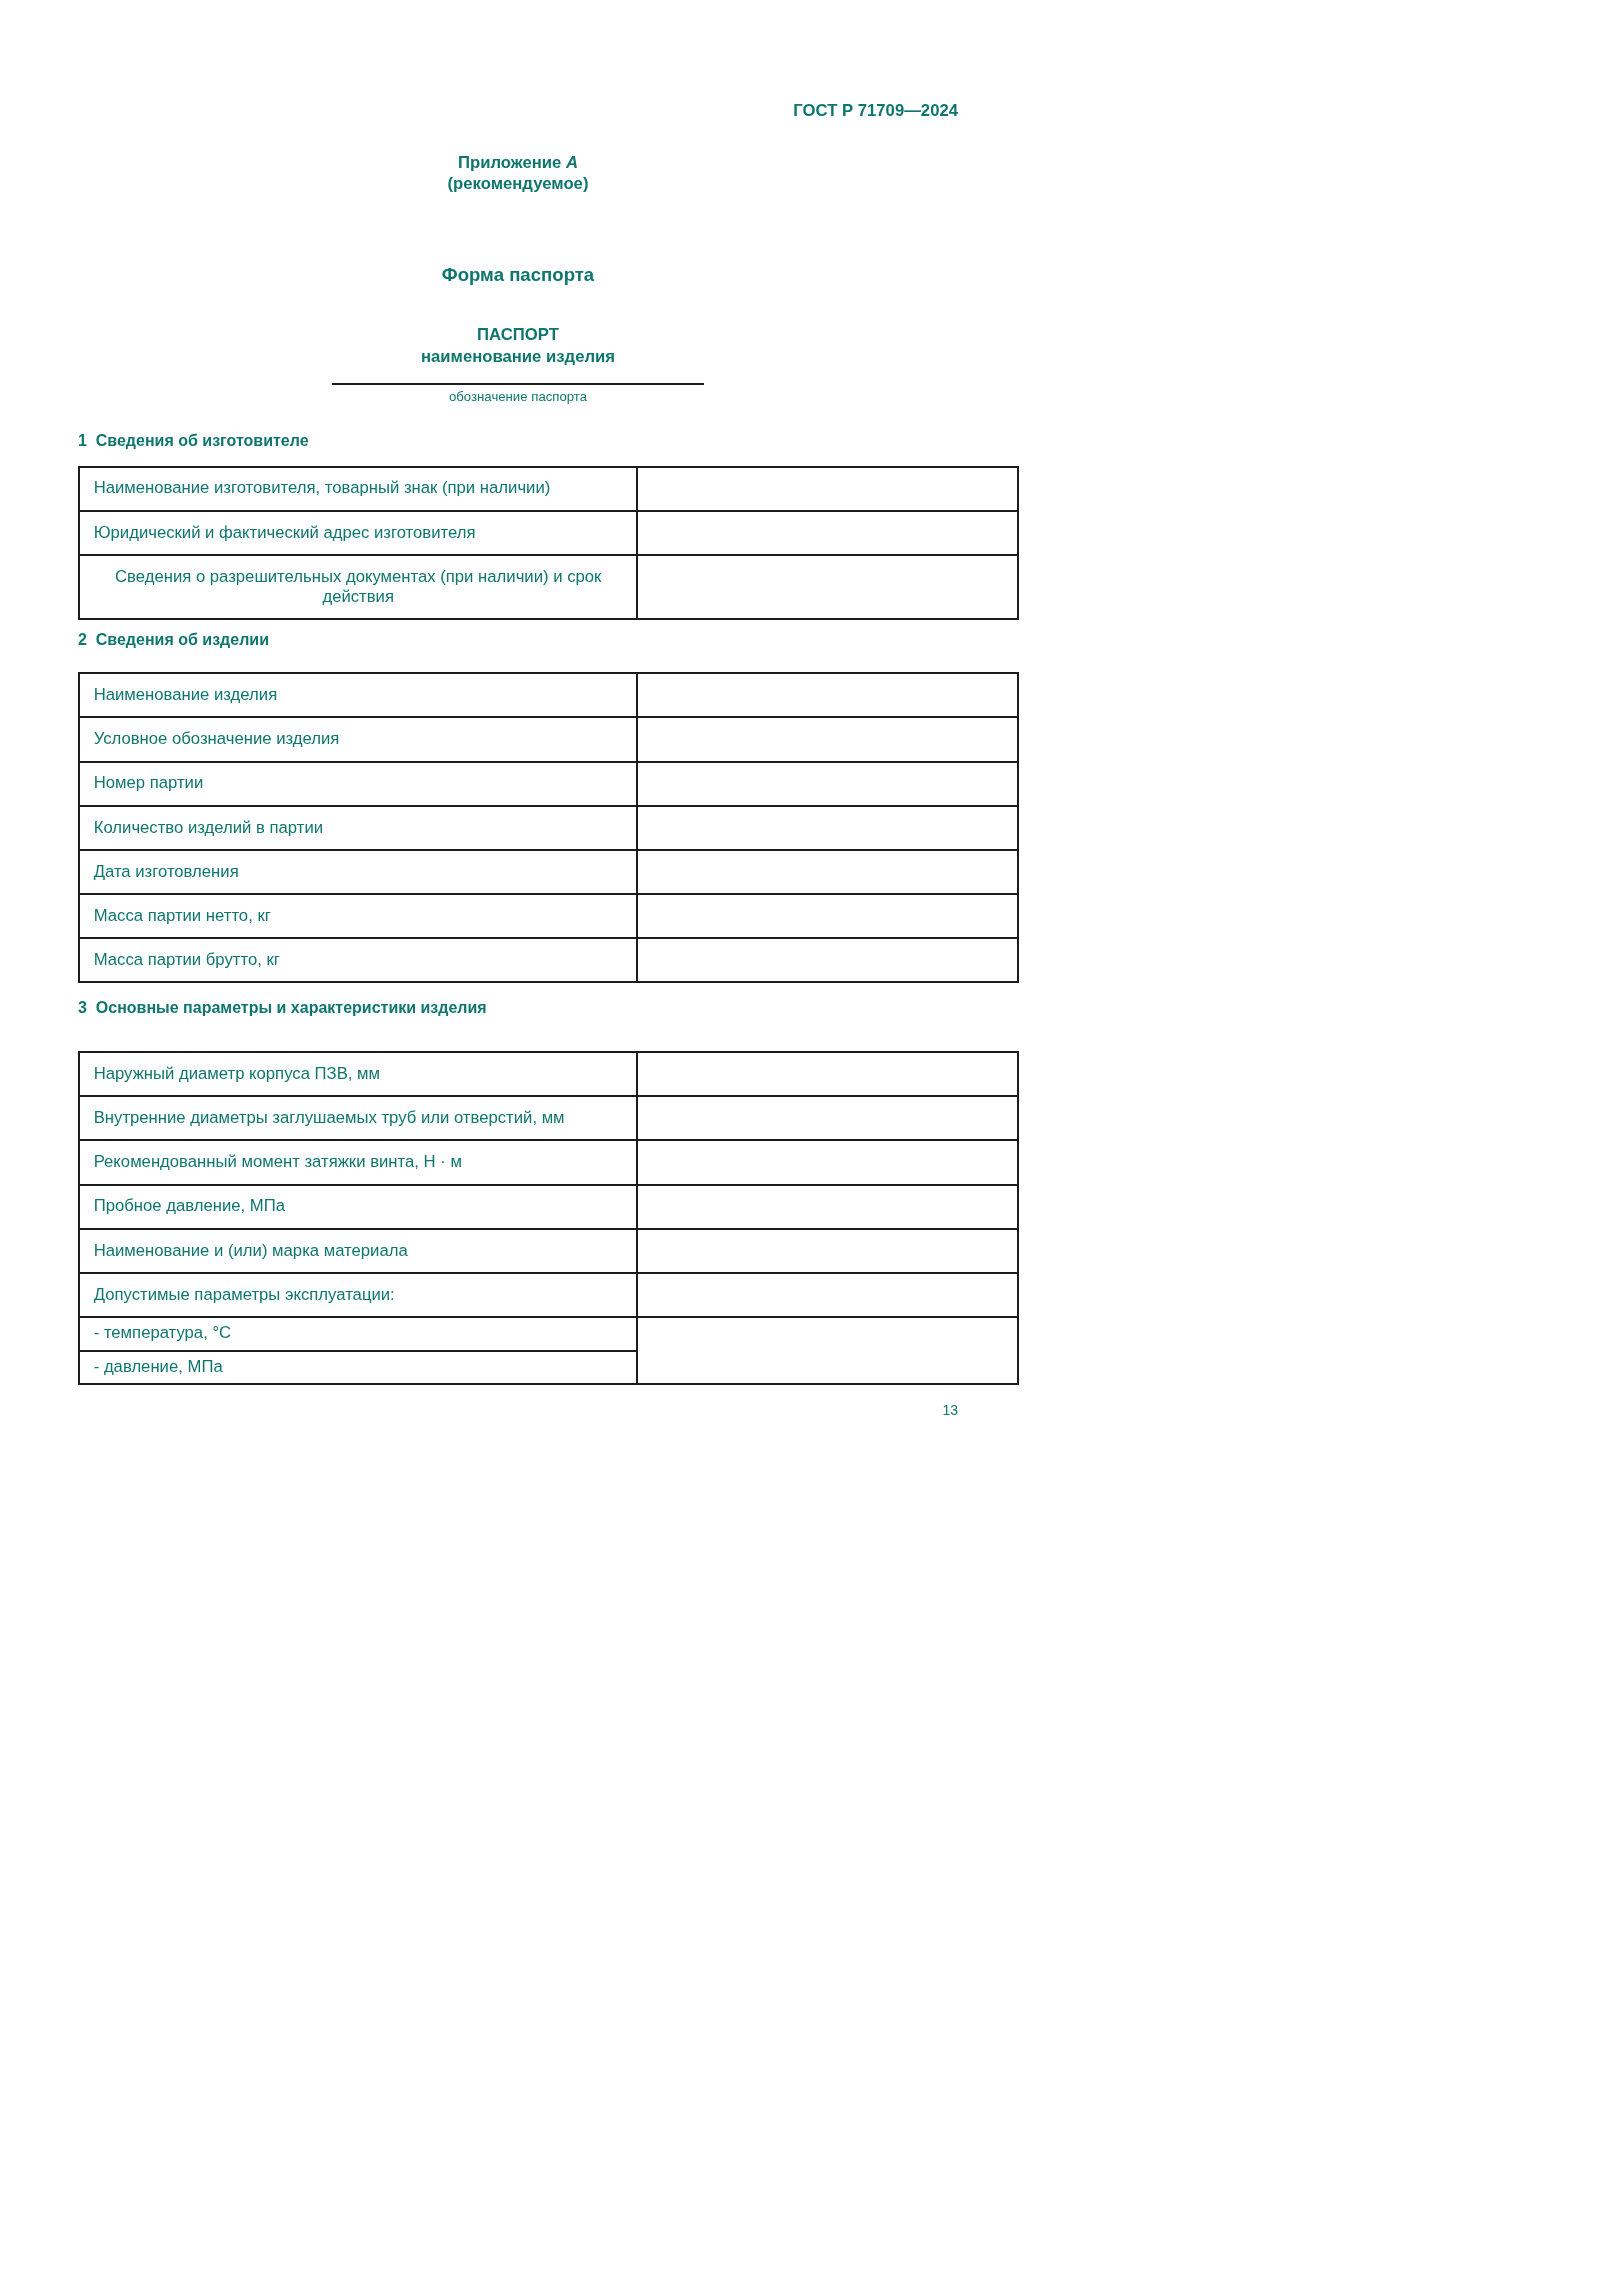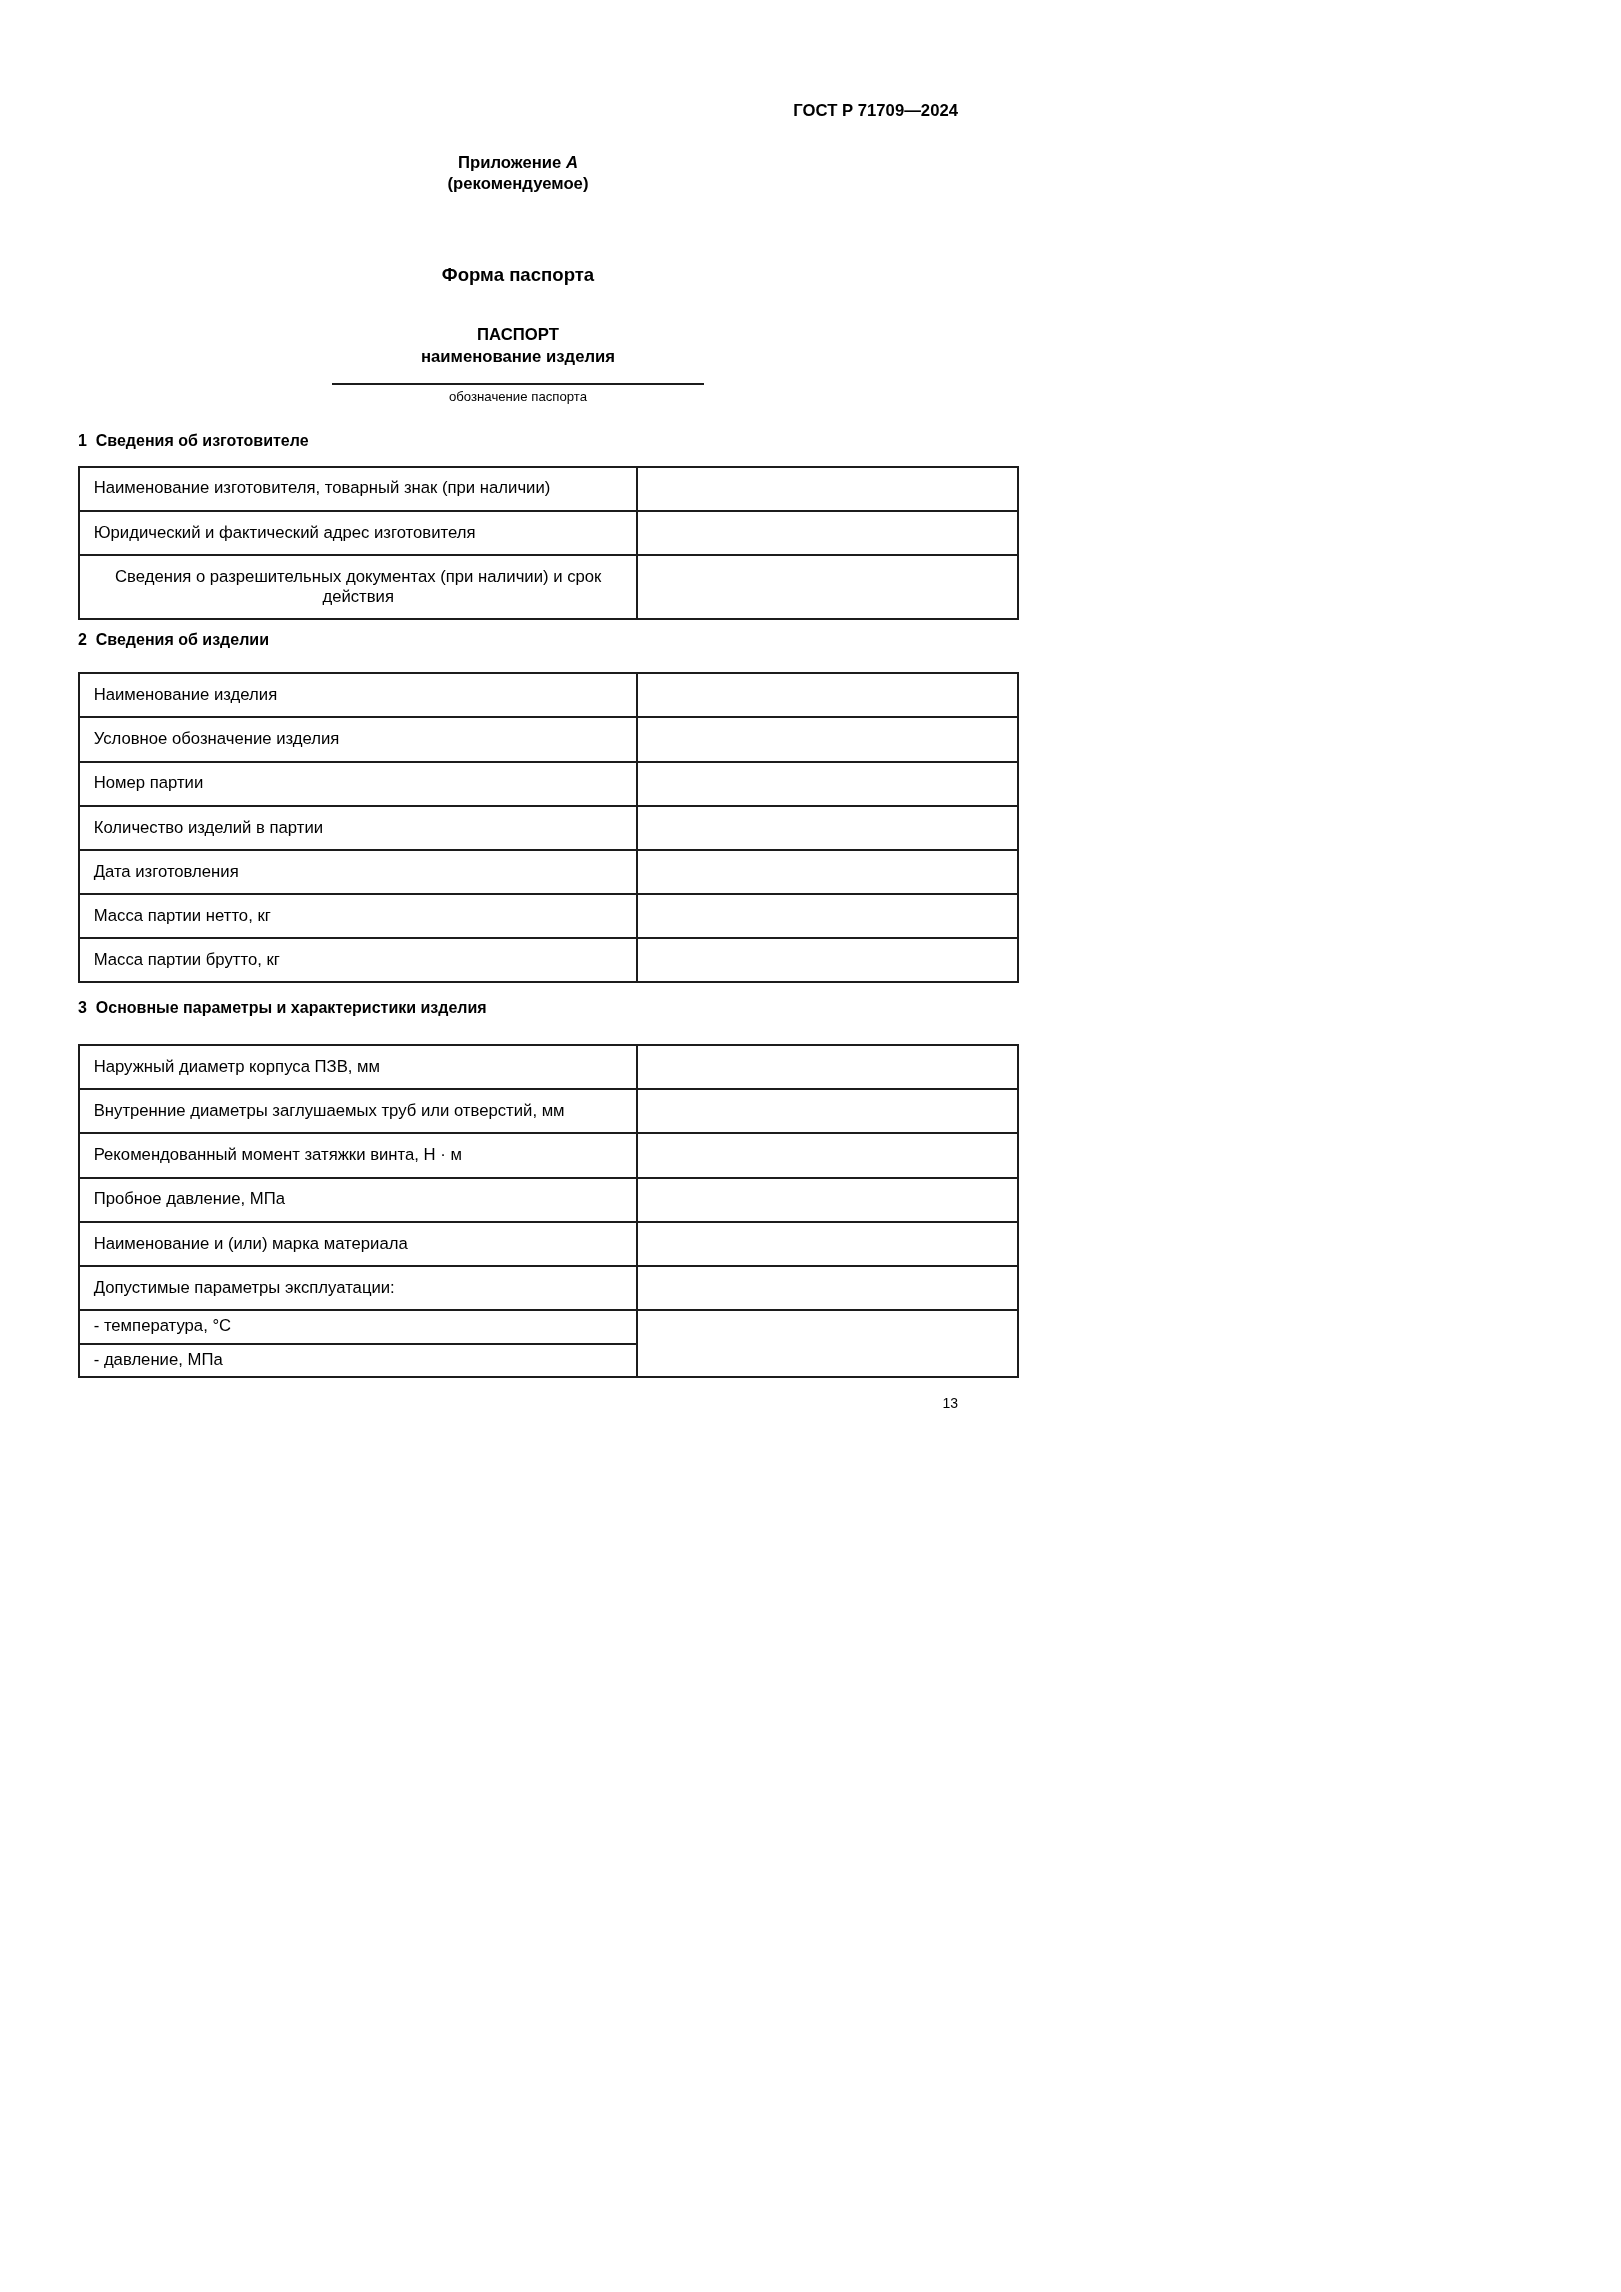--- a/index.html
+++ b/index.html
@@ -6,21 +6,21 @@
     margin: 0;
     padding: 0;
     background: #ffffff;
   }
   .page {
     position: relative;
     width: 1621px;
     height: 2293px;
     background: #ffffff;
     font-family: "Liberation Sans", "DejaVu Sans", sans-serif;
-    color: #000000;
+    color: #0f766e;
     overflow: hidden;
   }
   .content {
     position: absolute;
     left: 78px;
     top: 0;
     width: 880px;
   }
   .doc-header {
     padding-top: 101px;
@@ -73,21 +73,21 @@
   .h1 { margin-top: 25.5px; }
   .h2 { margin-top: 10px; }
   .h3 { margin-top: 15px; }
   table.form-table {
     border-collapse: collapse;
     table-layout: fixed;
     width: 880px;
   }
   .t1 { margin-top: 13.7px; }
   .t2 { margin-top: 21.6px; }
-  .t3 { margin-top: 25px; }
+  .t3 { margin-top: 32px; }
   table.form-table td {
     border: 2px solid #1c1c1c;
     font-size: 16.7px;
     line-height: 20.6px;
     vertical-align: middle;
     padding: 10.8px 13.7px;
   }
   table.form-table td.label-cell { width: 529px; }
   table.form-table td.value-cell { width: 351px; }
   .t1 tr.tall td { padding-top: 10.8px; padding-bottom: 10px; text-align: center; }

